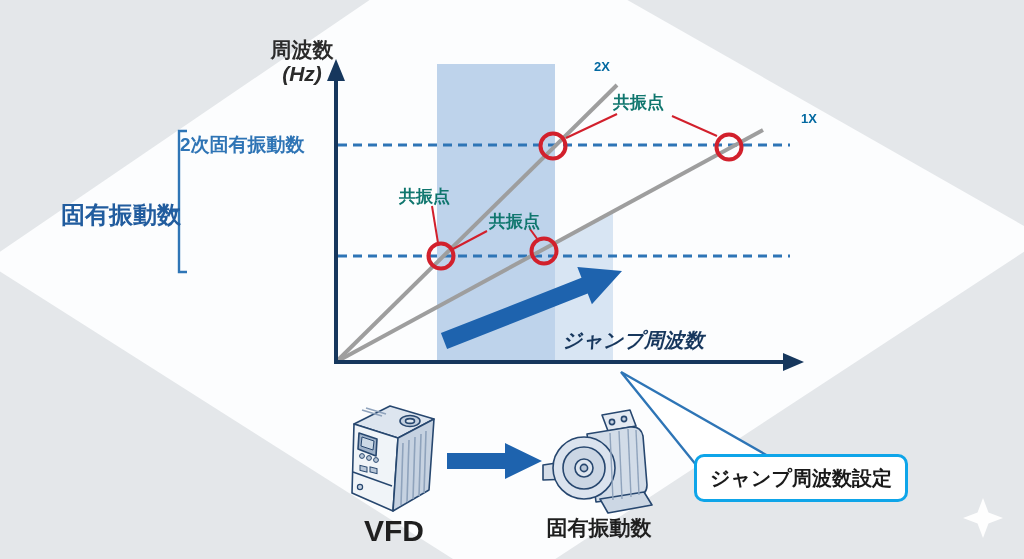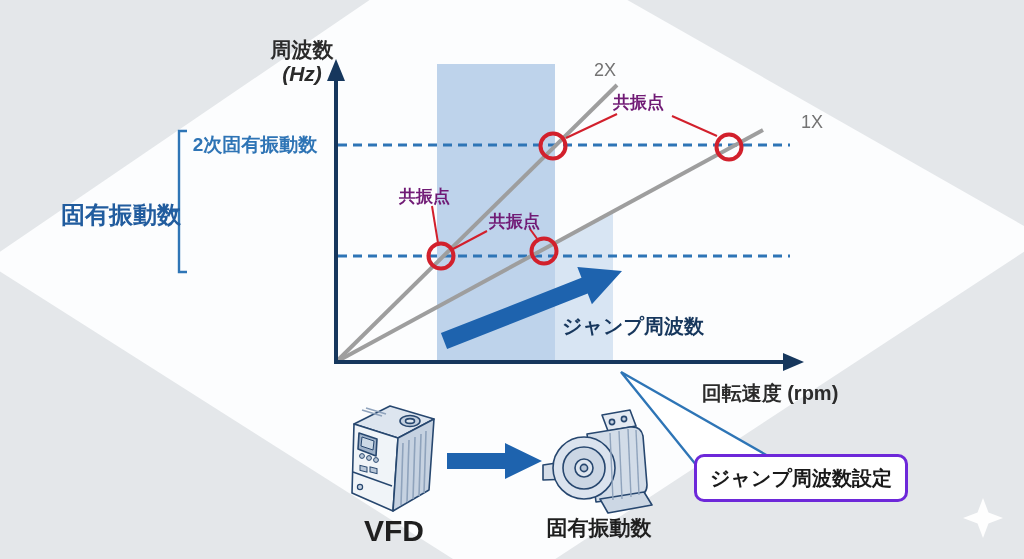--- a/index.html
+++ b/index.html
@@ -10,29 +10,29 @@
   }
   .diamond{
     position:absolute;left:0;top:0;width:1024px;height:559px;
     background:#fcfdfe;
     -webkit-clip-path:polygon(487px -80px,1045px 238px,505px 592px,-15px 262px);
     clip-path:polygon(487px -80px,1045px 238px,505px 592px,-15px 262px);
   }
   svg.layer{position:absolute;left:0;top:0;z-index:1;}
   .txt{position:absolute;z-index:2;line-height:1.15;white-space:nowrap;}
   .axis-title{color:#2b2b2b;font-weight:700;font-size:21px;text-align:center;}
-  .freq-label{color:#2e74b5;font-weight:700;font-size:19px;text-align:center;width:150px;}
+  .freq-label{color:#2e74b5;font-weight:700;font-size:19px;text-align:left;width:150px;}
   .group-label{color:#215c9e;font-weight:700;font-size:24px;}
-  .res-label{color:#701a75;font-weight:700;font-size:17px;}
-  .grayline-label{color:#737373;font-weight:400;font-size:18px;}
+  .res-label{color:#0f766e;font-weight:700;font-size:17px;}
+  .grayline-label{color:#0369a1;font-weight:700;font-size:13px;}
   .jump-label{color:#17375d;font-weight:700;font-size:20px;}
   .dev-label{color:#1f1f1f;font-weight:700;font-size:30px;text-align:center;}
   .callout{
     position:absolute;z-index:3;left:694px;top:454px;width:208px;height:42px;
-    background:#ffffff;border:3px solid #6d28d9;border-radius:10px;
+    background:#ffffff;border:3px solid #0ea5e9;border-radius:10px;
     display:flex;align-items:center;justify-content:center;
     color:#1a1a1a;font-weight:700;font-size:20px;
   }
   .dev{position:absolute;z-index:2;}
 </style>
 </head>
 <body>
 
 <div class="stage">
 
@@ -85,23 +85,22 @@
   <div class="txt freq-label" style="left:180px;top:134px;">2次固有振動数</div>
   <div class="txt group-label" style="left:61px;top:201px;">固有振動数</div>
 
   <div class="txt res-label" style="left:399px;top:187px;">共振点</div>
   <div class="txt res-label" style="left:489px;top:212px;">共振点</div>
   <div class="txt res-label" style="left:613px;top:93px;">共振点</div>
 
   <div class="txt grayline-label" style="left:594px;top:60px;">2X</div>
   <div class="txt grayline-label" style="left:763px;top:112px;margin-left:38px;">1X</div>
 
-  <div class="txt jump-label" style="left:562px;top:315px;">ジャンプ周波数</div>
+  <div class="txt jump-label" style="left:562px;top:329px;font-style:italic;">ジャンプ周波数</div>
 
-  <div class="txt axis-title" style="left:690px;top:382px;width:160px;font-size:20px;">回転速度 (rpm)</div>
 
   <svg class="dev" style="left:346px;top:398px;" width="96" height="120" viewBox="0 0 96 120">
     <g stroke="#27476f" stroke-width="1.6" stroke-linejoin="round">
       <polygon points="8,26 44,8 88,21 52,40" fill="#dde5ef"></polygon>
       <polygon points="8,26 52,40 47,113 6,95" fill="#f0f4f8"></polygon>
       <polygon points="52,40 88,21 83,92 47,113" fill="#c6d2e1"></polygon>
       <ellipse cx="64" cy="23" rx="10" ry="5.5" fill="#c2cfdf"></ellipse>
       <ellipse cx="64" cy="23" rx="4.5" ry="2.4" fill="#dde6ef"></ellipse>
       <polygon points="13,35 31,41 30,58 12,51" fill="#9fb2c9"></polygon>
       <polygon points="16,39 28,43 27,52 15,48" fill="#ccd9e6" stroke-width="1"></polygon>

